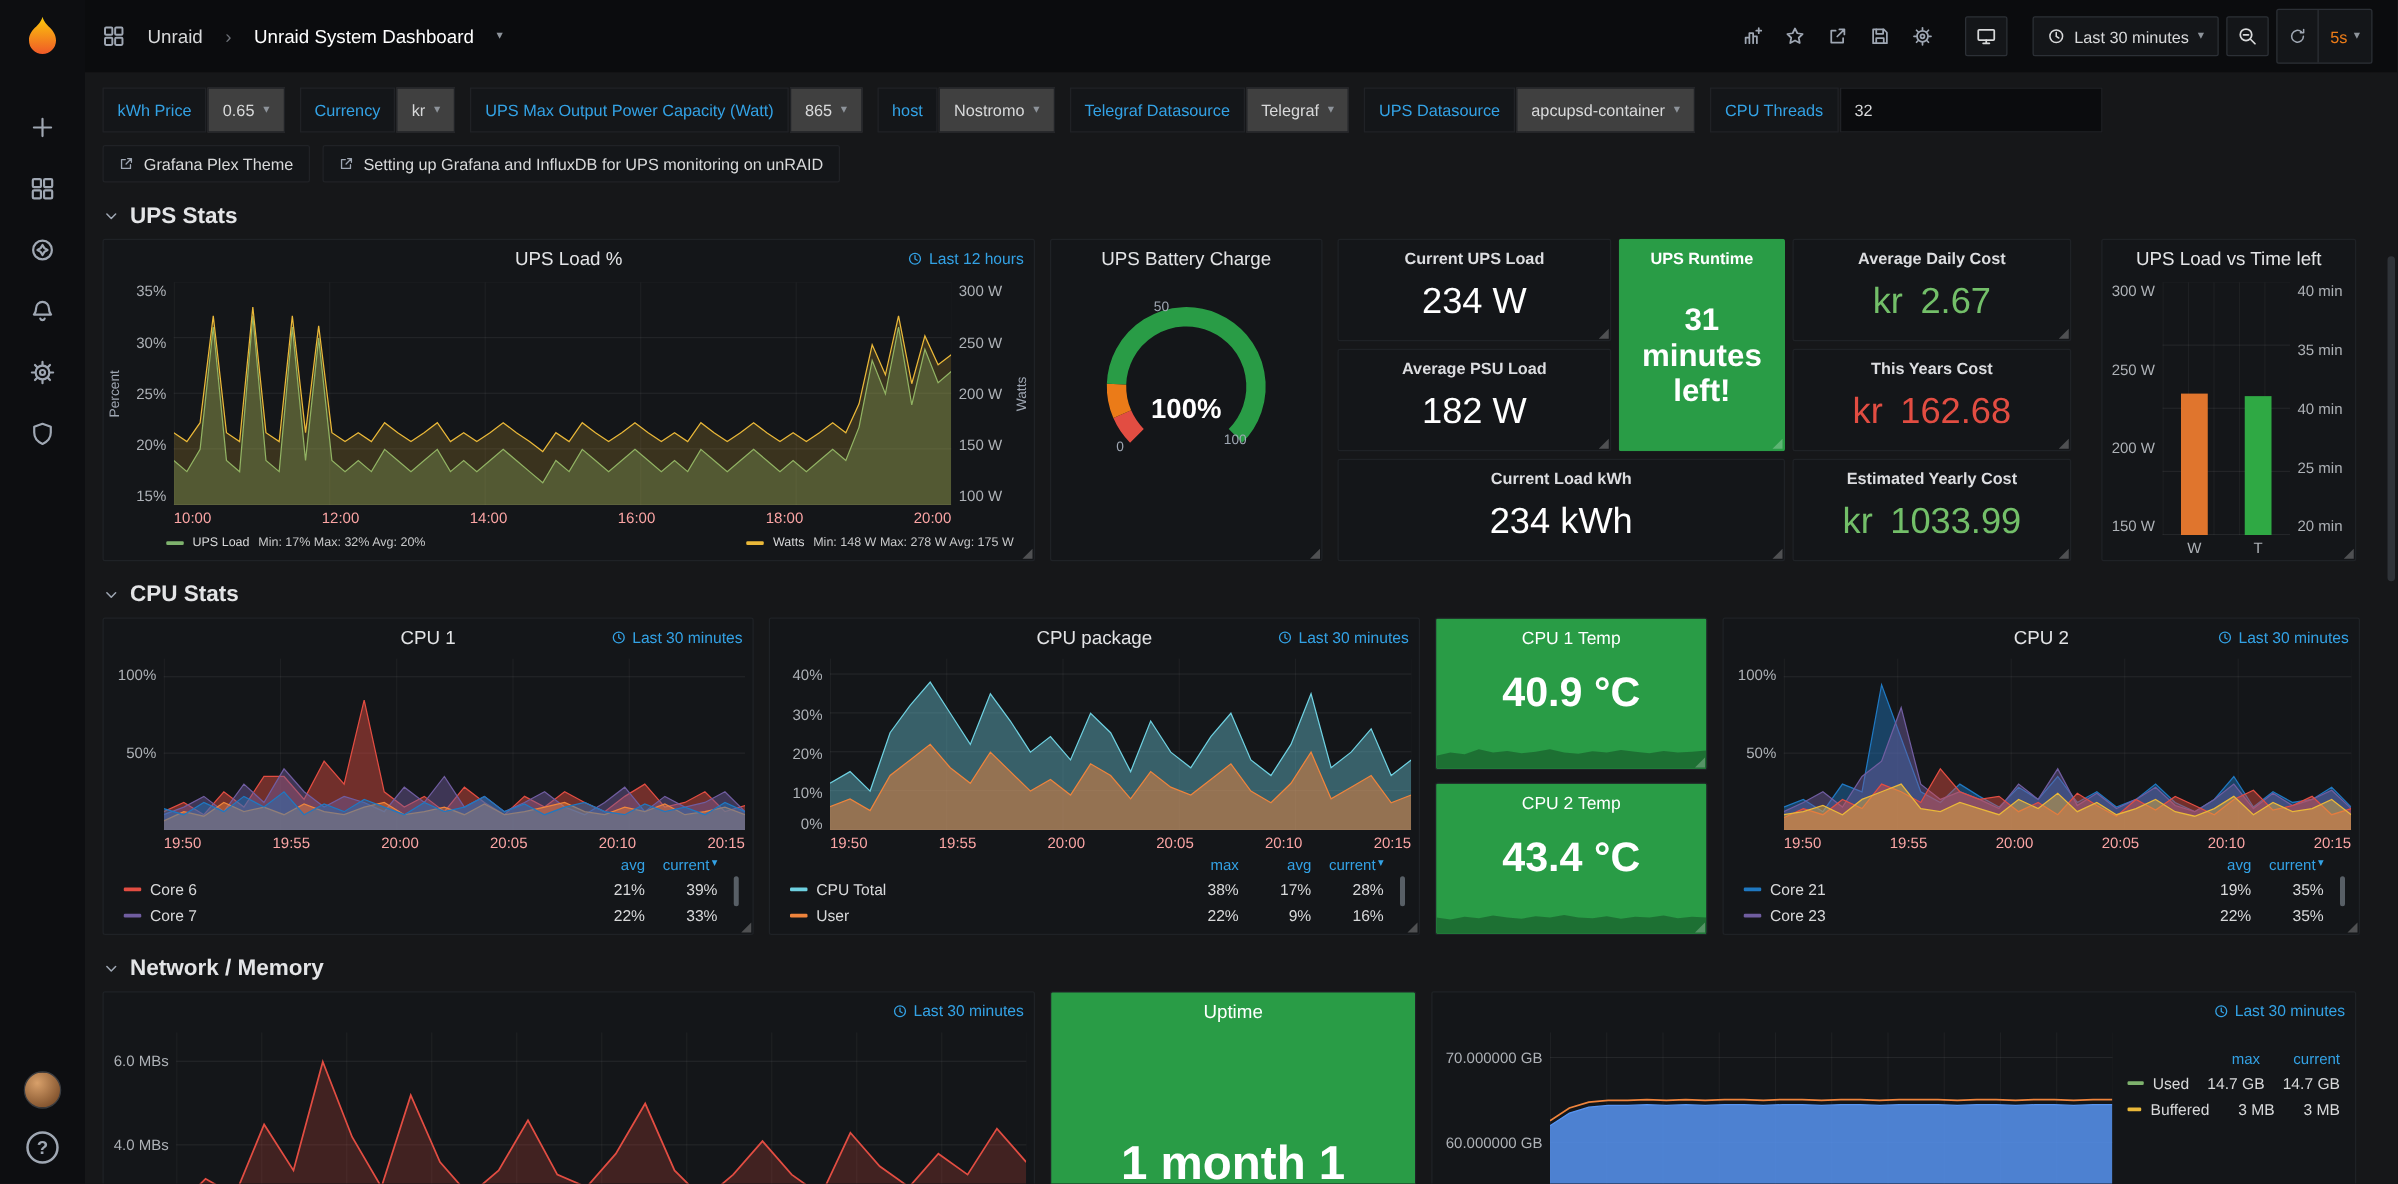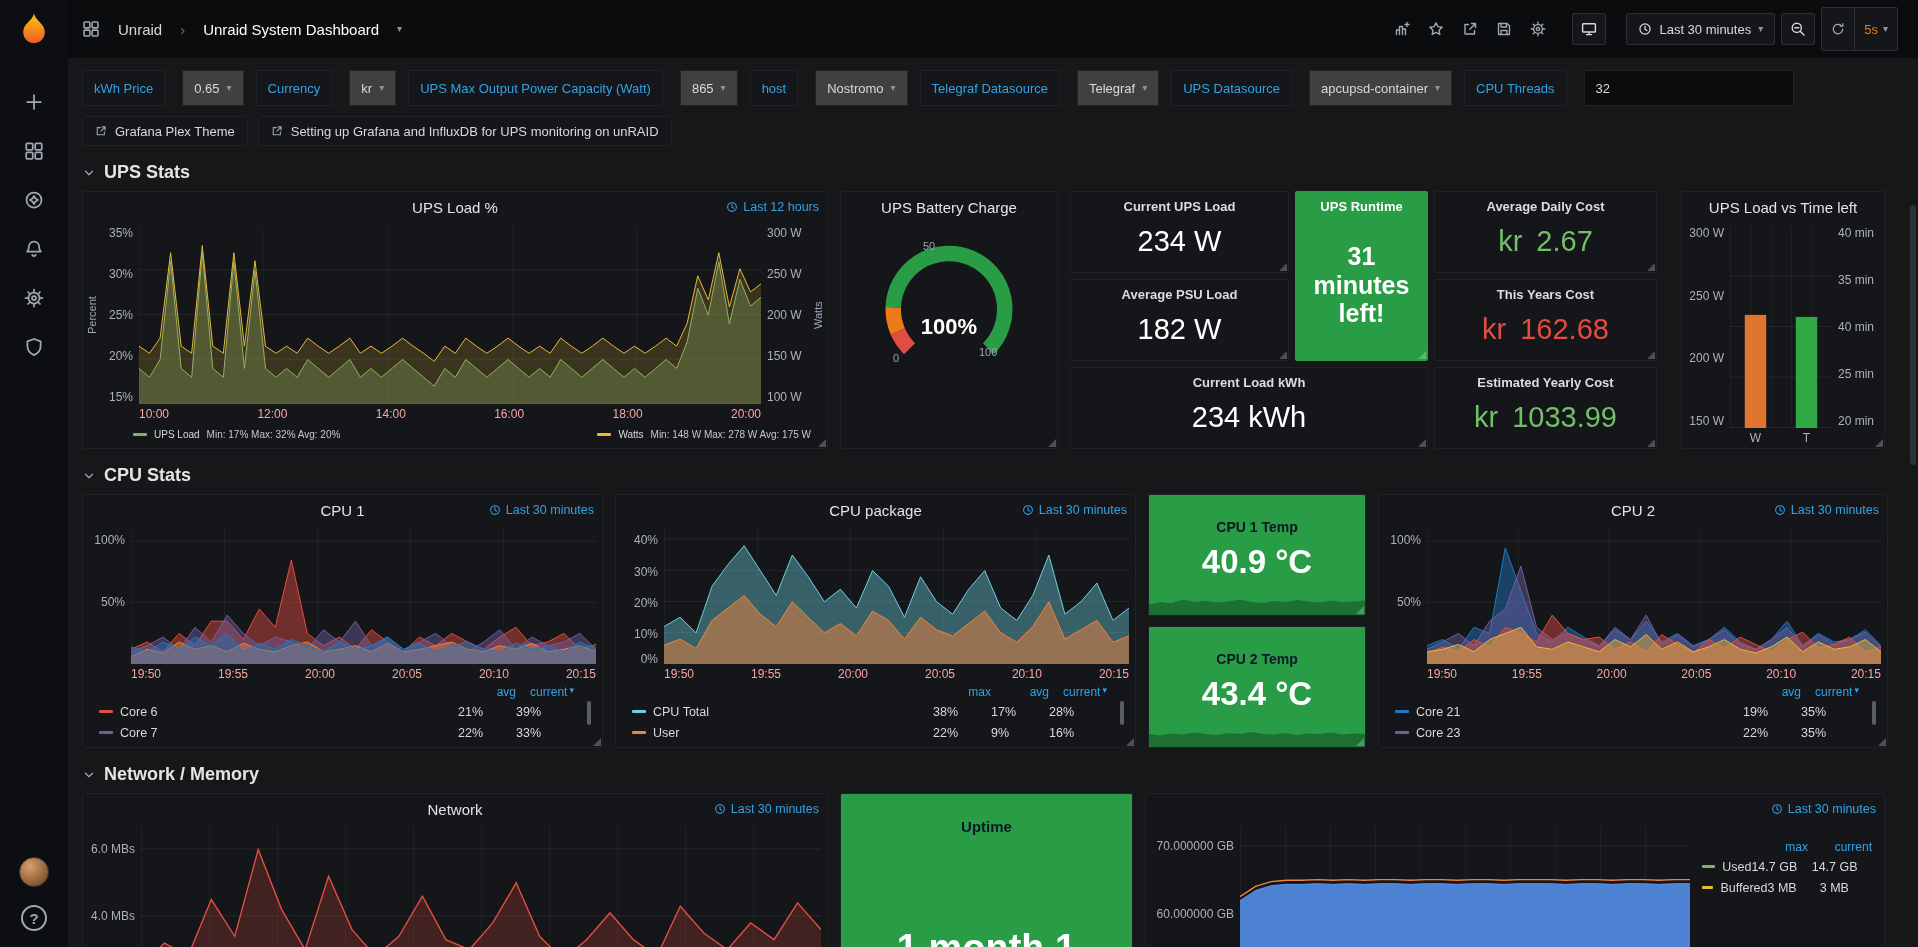--- a/index.html
+++ b/index.html
@@ -41,21 +41,21 @@
 .nav-btn.sq{padding:0 8px}
 .nav-gap{width:8px}
 .refresh-group{display:flex;align-items:center;height:44px;background:#141619;border:1px solid #2c3036;border-radius:2px}
 .rg-left{padding:0 9px;height:100%;display:flex;align-items:center;border-right:1px solid #2c3036;color:#9fa7b3}
 .rg-right{padding:0 9px;display:flex;align-items:center;gap:5px}
 .orange{color:#eb7b18}
 
 
 .content{flex:1;background:#161719;padding:12px 14px 0;overflow:hidden}
 .var-row{display:flex;gap:12px;align-items:center}
-.var-chip{display:flex;align-items:stretch;gap:17px;height:36px}
+.var-chip{display:flex;align-items:stretch;gap:1px;height:36px}
 .var-label{display:flex;align-items:center;padding:0 11px;background:#141619;border:1px solid #202226;
   color:#33a2e5;font-weight:500;white-space:nowrap}
 .var-value{display:flex;align-items:center;gap:7px;padding:0 11px;background:#404040;border:1px solid #202226;
   color:#d8d9da;white-space:nowrap;cursor:pointer}
 .var-input{width:210px;background:#0b0c0e;border:1px solid #202226;color:#d8d9da;padding:0 11px;font:inherit}
 .links-row{display:flex;gap:10px;margin-top:10px}
 .link-chip{display:flex;align-items:center;gap:8px;height:30px;padding:0 12px;background:#141619;
   border:1px solid #202226;border-radius:2px;color:#d8d9da;cursor:pointer}
 .link-chip .ic{color:#9fa7b3}
 .section-hdr{display:flex;align-items:center;gap:8px;margin:16px 0 8px;cursor:pointer;color:#9fa7b3}
@@ -129,28 +129,28 @@
 .cpu-plot{background-size:20% 100%,100% 44.6%;background-position:0 0,0 100%}
 .pkg-plot{background-size:20% 100%,100% 22.7%;background-position:0 0,0 100%}
 .xcpu{grid-column:2;grid-row:2}
 .legend-table{grid-column:1/-1;grid-row:3;position:relative;padding:2px 4px 0 6px}
 .lt-head{display:flex;justify-content:flex-end;align-items:center;height:18px;color:#33a2e5;font-size:12px;padding-right:18px}
 .lt-h{width:58px;text-align:right;display:inline-flex;justify-content:flex-end;gap:2px;cursor:pointer}
 .sort-caret{font-size:9px;color:#33a2e5}
 .lt-row{display:flex;align-items:center;height:21px;padding:0 18px 0 8px;font-size:12.5px;color:#d8d9da}
 .lt-row .dash{margin-right:7px}
 .lt-name{flex:1;text-align:left;cursor:pointer}
-.lt-v{width:58px;}
+.lt-v{width:58px;text-align:right}
 .legend-scroll{position:absolute;right:5px;top:20px;width:4px;height:24px;border-radius:2px;background:#585f66}
 
 
 .temp-col{display:flex;flex-direction:column;gap:10px}
 .h-temp{height:122px}
 .greenpanel{display:flex;flex-direction:column;align-items:center;overflow:hidden}
-.gtitle{font-size:14px;font-weight:700;color:#0f172a;margin-top:24px}
+.gtitle{font-size:14px;font-weight:400;color:#ffffff;margin-top:7px}
 .temp-value{flex:1;display:flex;align-items:center;font-size:33px;font-weight:700;color:#fff}
 .spark{width:100%;height:26px;position:relative;overflow:hidden}
 
 
 .net-body{display:grid;grid-template-columns:56px 1fr;height:226px;padding:2px 6px 0 2px}
 .net-ticks{position:relative;font-size:12px;color:#aeb2b7}
 .net-ticks span{position:absolute;right:6px}
 .nt6{top:calc(10.4% - 7px)}.nt4{top:calc(40.3% - 7px)}
 .net-plot{background-size:10% 100%,100% 29.85%;background-position:0 0,0 100%}
 .mem-body{display:grid;grid-template-columns:92px 1fr 190px;height:226px;padding:2px 4px 0 2px}
@@ -812,21 +812,20 @@
       <div class="section-hdr">
         <svg class="ic s14">
             <use href="#i-chevdown"></use>
           </svg>
         <span class="section-title">Network / Memory</span>
       </div>
       <div class="row">
 
         <div class="panel h-net w-net">
           <div class="panel-header">
-            <span class="panel-title">Network</span>
             <span class="panel-time">
               <svg class="ic s12">
                   <use href="#i-clock"></use>
                 </svg>
               <span>Last 30 minutes</span>
             </span>
           </div>
           <div class="net-body">
             <div class="net-ticks">
               <span class="nt6">6.0 MBs</span>

